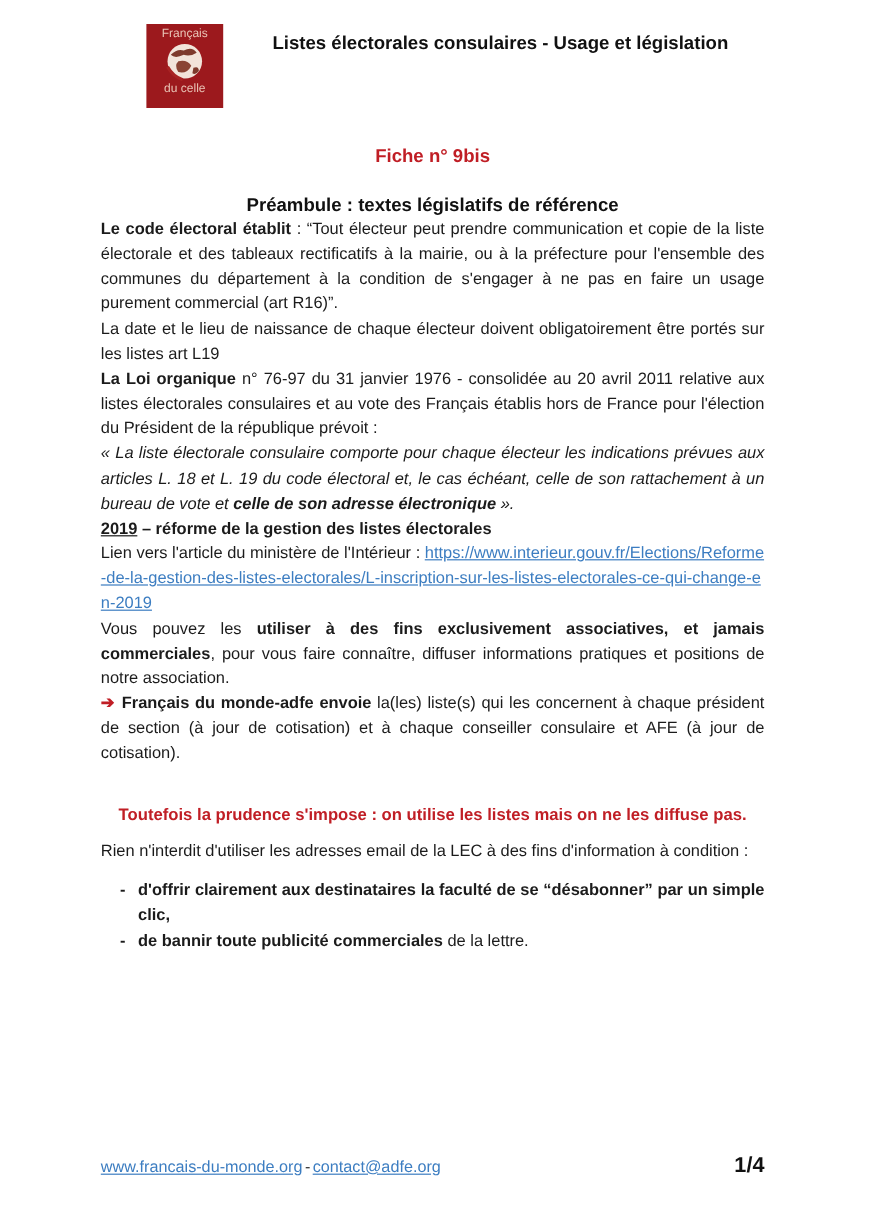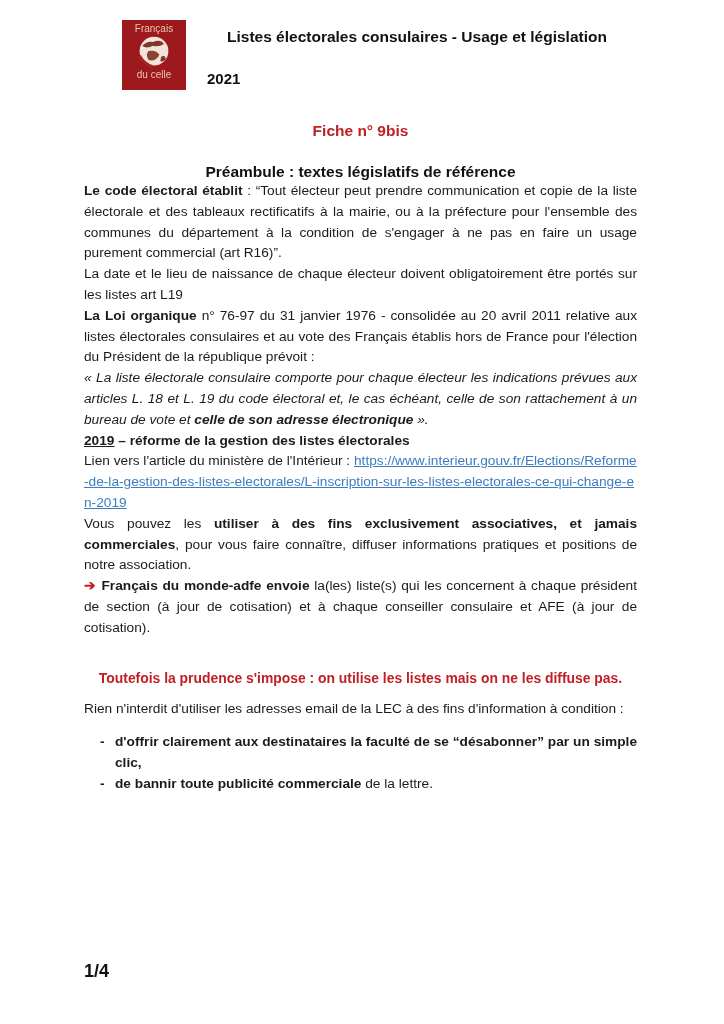--- a/index.html
+++ b/index.html
@@ -74,21 +74,20 @@
         <circle cx="20" cy="19" r="16" fill="#f2e4da"></circle>
         <path d="M7 13 Q13 7 19 9 Q27 5 31 11 Q25 15 19 13 Q11 17 7 13Z" fill="#7d3a2c"></path>
         <path d="M14 19 Q22 17 26 23 Q22 31 14 29 Q10 23 14 19Z" fill="#8a4434"></path>
         <path d="M28 25 Q33 23 33 28 Q30 32 27 30Z" fill="#7d3a2c"></path>
         <path d="M4 24 Q9 33 18 36" stroke="#a82323" stroke-width="3" fill="none"></path>
       </svg>
       <div>du celle</div>
     </div>
     <div class="header-text">
       <div class="doc-title">Listes électorales consulaires - Usage et législation</div>
-      <div class="doc-year">2021</div>
     </div>
   </div>
 
   <div class="fiche">Fiche n° 9bis</div>
   <div class="subtitle">Préambule : textes législatifs de référence</div>
 
   <p class="body just mt-first"><span class="b">Le code électoral établit</span><span> : “Tout électeur peut prendre communication et copie de la liste électorale et des tableaux rectificatifs à la mairie, ou à la préfecture pour l'ensemble des communes du département à la condition de s'engager à ne pas en faire un usage purement commercial (art R16)”.</span></p>
   <p class="body just">La date et le lieu de naissance de chaque électeur doivent obligatoirement être portés sur les listes art L19</p>
 
   <p class="body just mt-block"><span class="b">La Loi organique</span><span> n° 76-97 du 31 janvier 1976 - consolidée au 20 avril 2011 relative aux listes électorales consulaires et au vote des Français établis hors de France pour l'élection du Président de la république prévoit :</span></p>
@@ -105,21 +104,22 @@
 
   <p class="body mt-cond">Rien n'interdit d'utiliser les adresses email de la LEC à des fins d'information à condition :</p>
 
   <div class="bullets">
     <div class="bullet">
       <span class="dash">-</span>
       <span class="btxt"><span class="b">d'offrir clairement aux destinataires la faculté de se “désabonner” par un simple clic,</span><span></span></span>
     </div>
     <div class="bullet">
       <span class="dash">-</span>
-      <span class="btxt"><span class="b">de bannir toute publicité commerciale</span><span> de la lettre.</span></span>
+      <span class="btxt"><span class="b">de bannir toute publicité commerciales</span><span> de la lettre.</span></span>
     </div>
   </div>
 
   <div class="footer">
+    <div><a class="link">www.francais-du-monde.org</a><span class="sep">-</span><a class="link">contact@adfe.org</a></div>
     <div class="page-number">1/4</div>
   </div>
 
 </div>
 
 </body></html>

